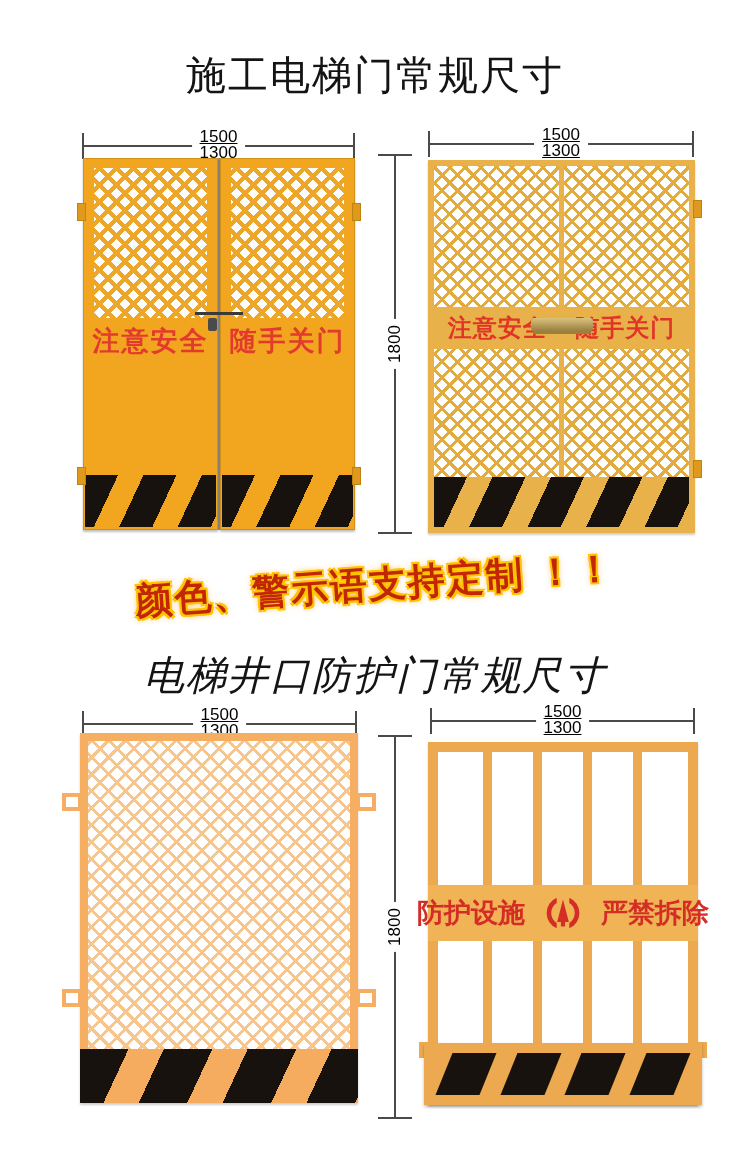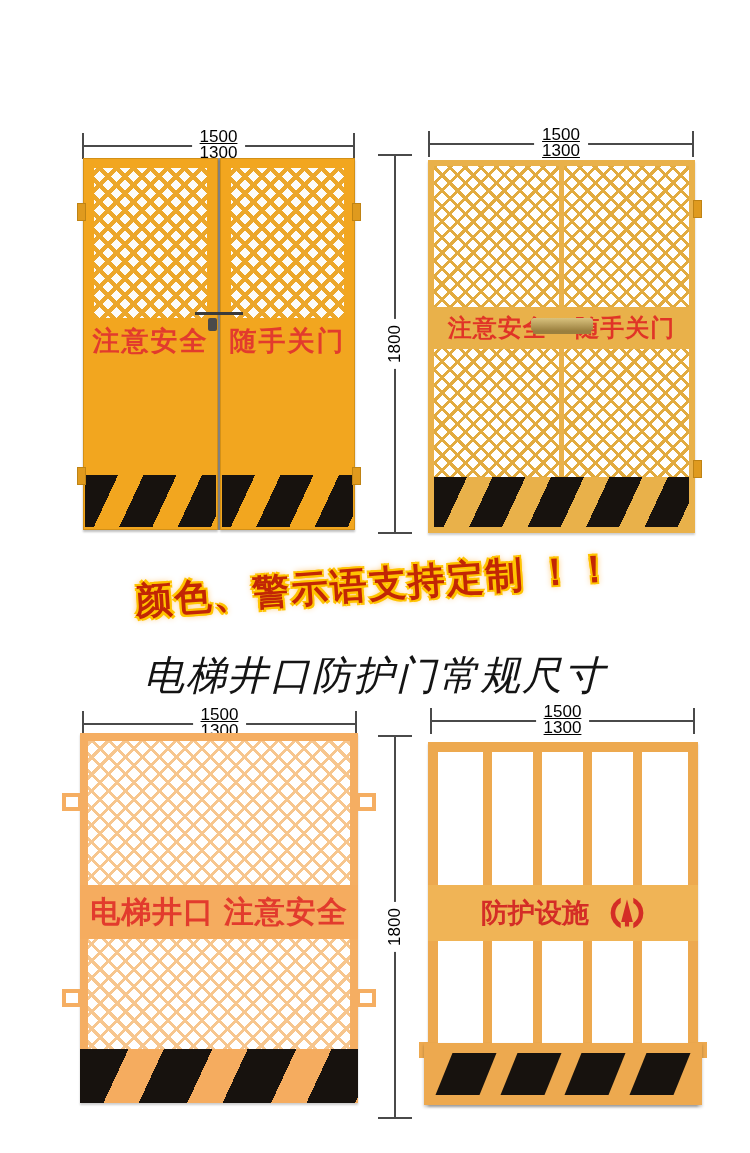--- a/index.html
+++ b/index.html
@@ -90,20 +90,21 @@
           display:flex;justify-content:space-evenly;align-items:center;
           box-shadow:0 2px 3px rgba(0,0,0,.25);}
   .bstripe{width:44px;height:42px;background:#17120e;transform:skewX(-22deg);}
   .tab-d{position:absolute;width:9px;height:16px;background:#EDA94F;}
 </style>
 </head>
 <body>
 
 <div id="canvas">
 
+  <div class="sec-title" style="top:48px;">施工电梯门常规尺寸</div>
 
   <div class="hdim" style="left:82px;top:129px;width:273px;">
     <div class="hline"></div>
     <div class="tick l"></div>
     <div class="tick r"></div>
     <div class="nums">
       <div>1500</div>
       <div>1300</div>
     </div>
   </div>
@@ -177,21 +178,20 @@
     <div class="hline"></div>
     <div class="tick l"></div>
     <div class="tick r"></div>
     <div class="nums">
       <div>1500</div>
       <div>1300</div>
     </div>
   </div>
 
   <div class="gate-c">
-    <div class="band-c">电梯井口 注意安全</div>
     <div class="hazard-c"></div>
     <div class="loop" style="left:-26px;top:52px;"></div>
     <div class="loop" style="left:-26px;top:248px;"></div>
     <div class="loop" style="right:-26px;top:52px;"></div>
     <div class="loop" style="right:-26px;top:248px;"></div>
   </div>
 
   <div class="vdim" style="left:378px;top:735px;height:384px;">
     <div class="vline"></div>
     <div class="vtick t"></div>
@@ -208,20 +208,21 @@
     <div class="tab-d" style="right:-19px;top:290px;"></div>
     <div class="band-d">
       <span>防护设施</span>
       <span style="display:inline-flex;">
         <svg width="36" height="36" viewBox="0 0 40 40" aria-hidden="true">
           <path d="M13 3 A18.5 18.5 0 0 0 13 37 L13 31 A13 13 0 0 1 13 9 Z" fill="#D42D26"></path>
           <path d="M27 3 A18.5 18.5 0 0 1 27 37 L27 31 A13 13 0 0 0 27 9 Z" fill="#D42D26"></path>
           <path d="M20 5 L26.5 30 L22.3 30 L22.3 35 L17.7 35 L17.7 30 L13.5 30 Z" fill="#D42D26"></path>
         </svg>
       </span>
+      <span>严禁拆除</span>
     </div>
     <div class="base-d">
       <div class="bstripe"></div>
       <div class="bstripe"></div>
       <div class="bstripe"></div>
       <div class="bstripe"></div>
     </div>
   </div>
 
 </div>

